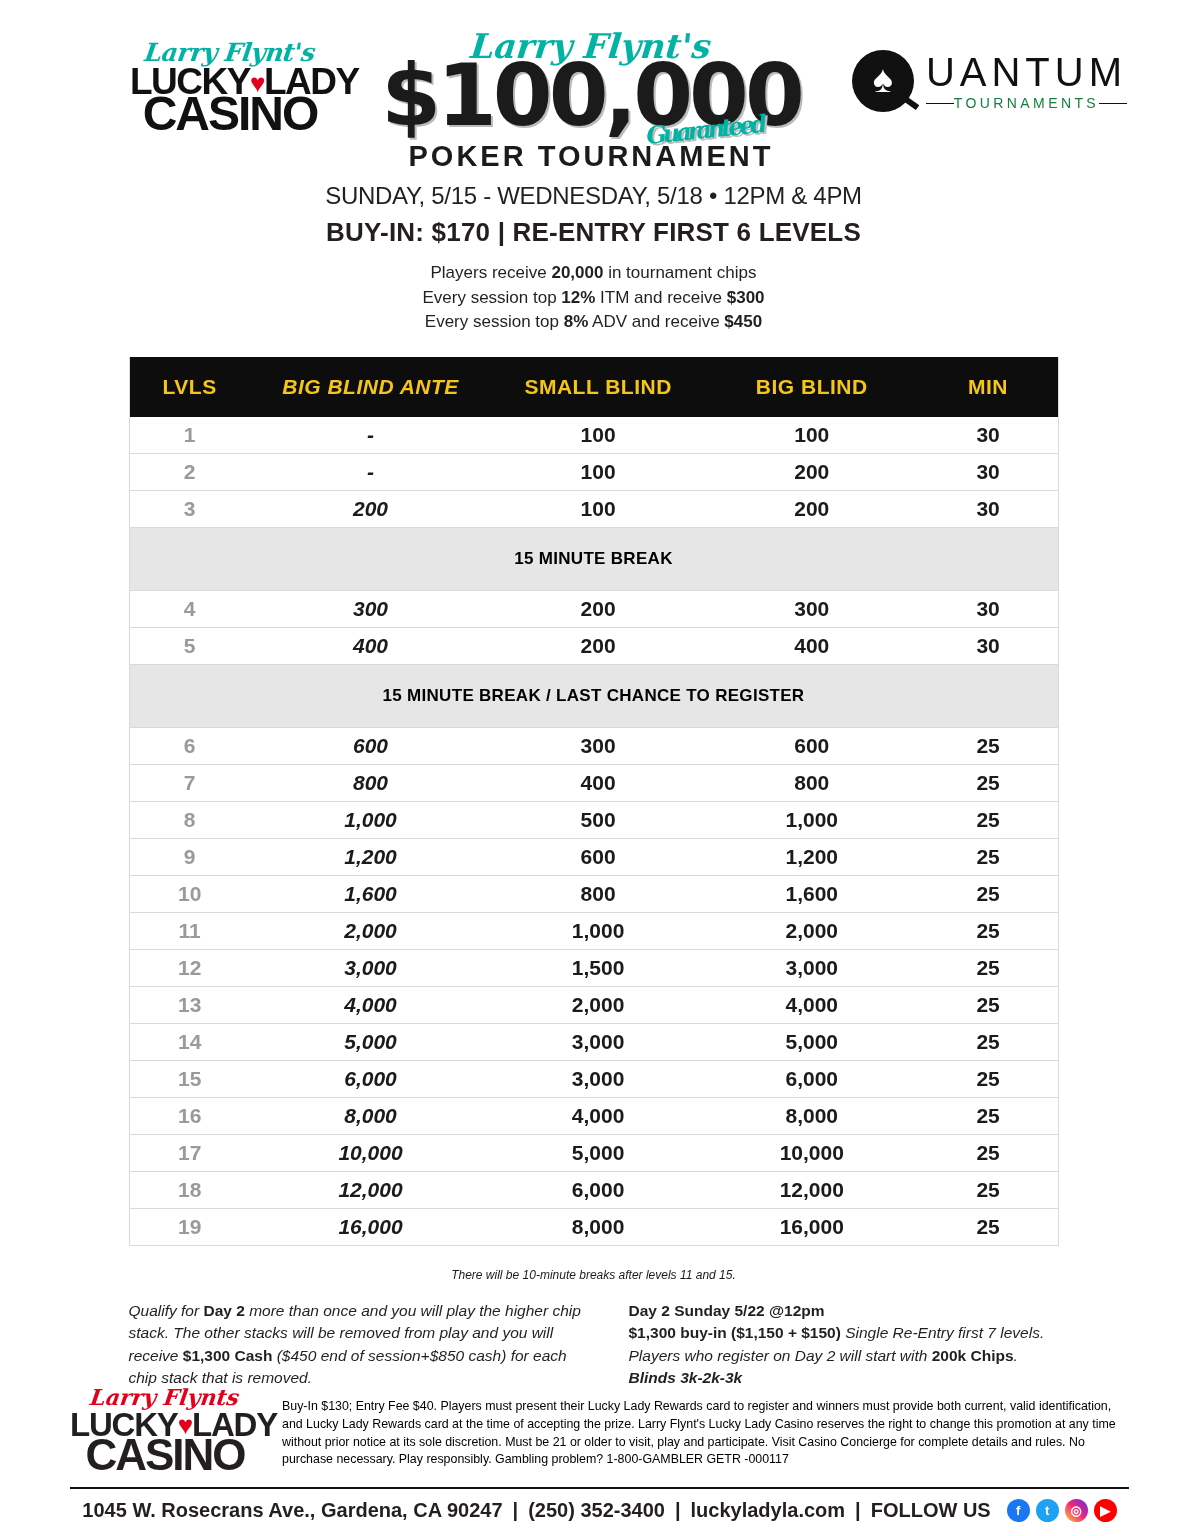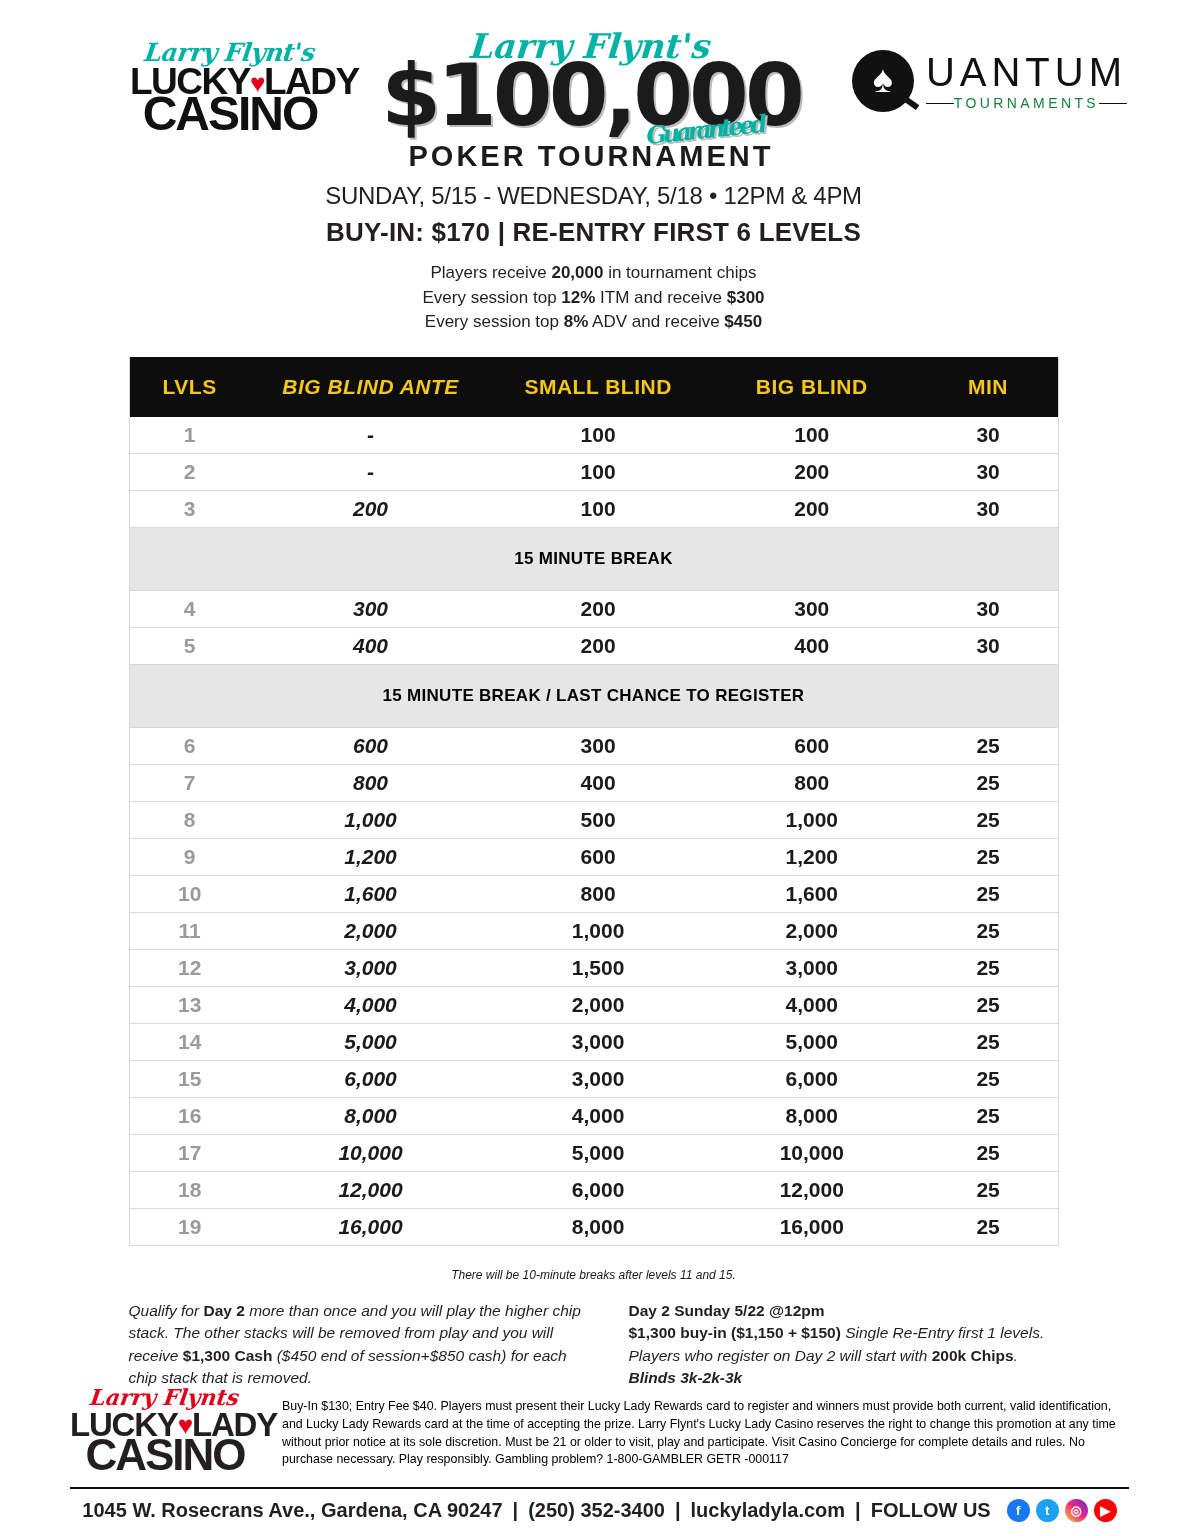--- a/index.html
+++ b/index.html
@@ -403,21 +403,21 @@
 </div>
 
 <div class="break-note">There will be 10-minute breaks after levels 11 and 15.</div>
 
 <div class="notes">
   <div class="notes-left">
     <span>Qualify for </span><b>Day 2</b><span> more than once and you will play the higher chip stack. The other stacks will be removed from play and you will receive </span><b>$1,300 Cash</b><span> ($450 end of session+$850 cash) for each chip stack that is removed.</span>
   </div>
   <div class="notes-right">
     <div><b>Day 2 Sunday 5/22 @12pm</b></div>
-    <div><b>$1,300 buy-in ($1,150 + $150)</b><span class="ital"> Single Re-Entry first 1 levels.</span></div>
+    <div><b>$1,300 buy-in ($1,150 + $150)</b><span class="ital"> Single Re-Entry first 7 levels.</span></div>
     <div class="ital"><span>Players who register on Day 2 will start with </span><b>200k Chips</b><span>.</span></div>
     <div><b class="ital">Blinds 3k-2k-3k</b></div>
   </div>
 </div>
 
 <div class="footer">
   <div class="footer-top">
     <div class="fl-logo">
       <div class="fl-script">Larry Flynts</div>
       <div class="fl-lucky">

